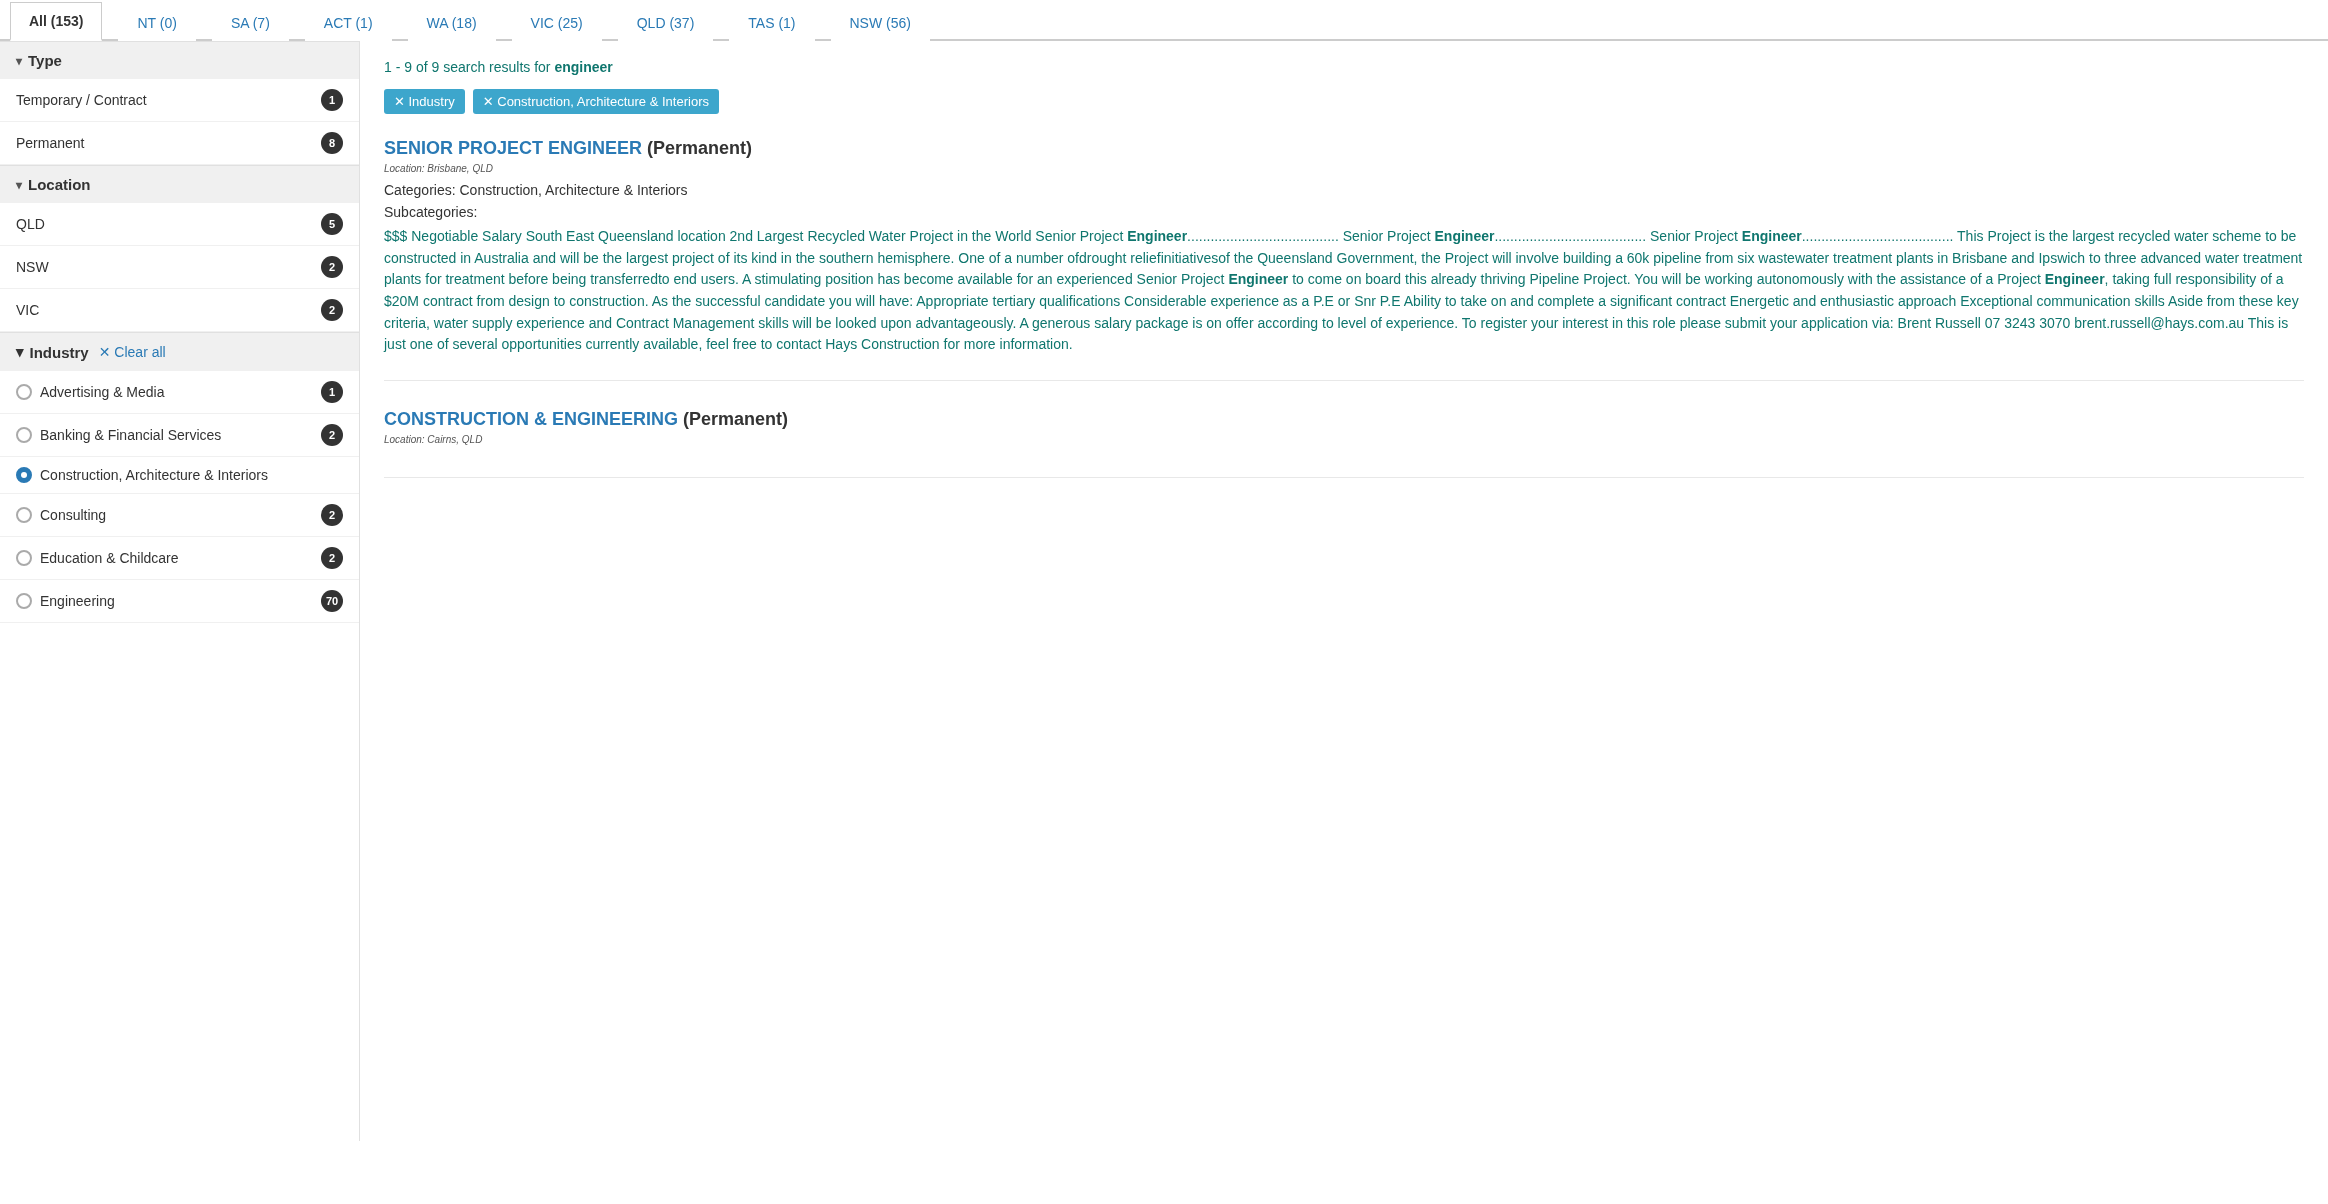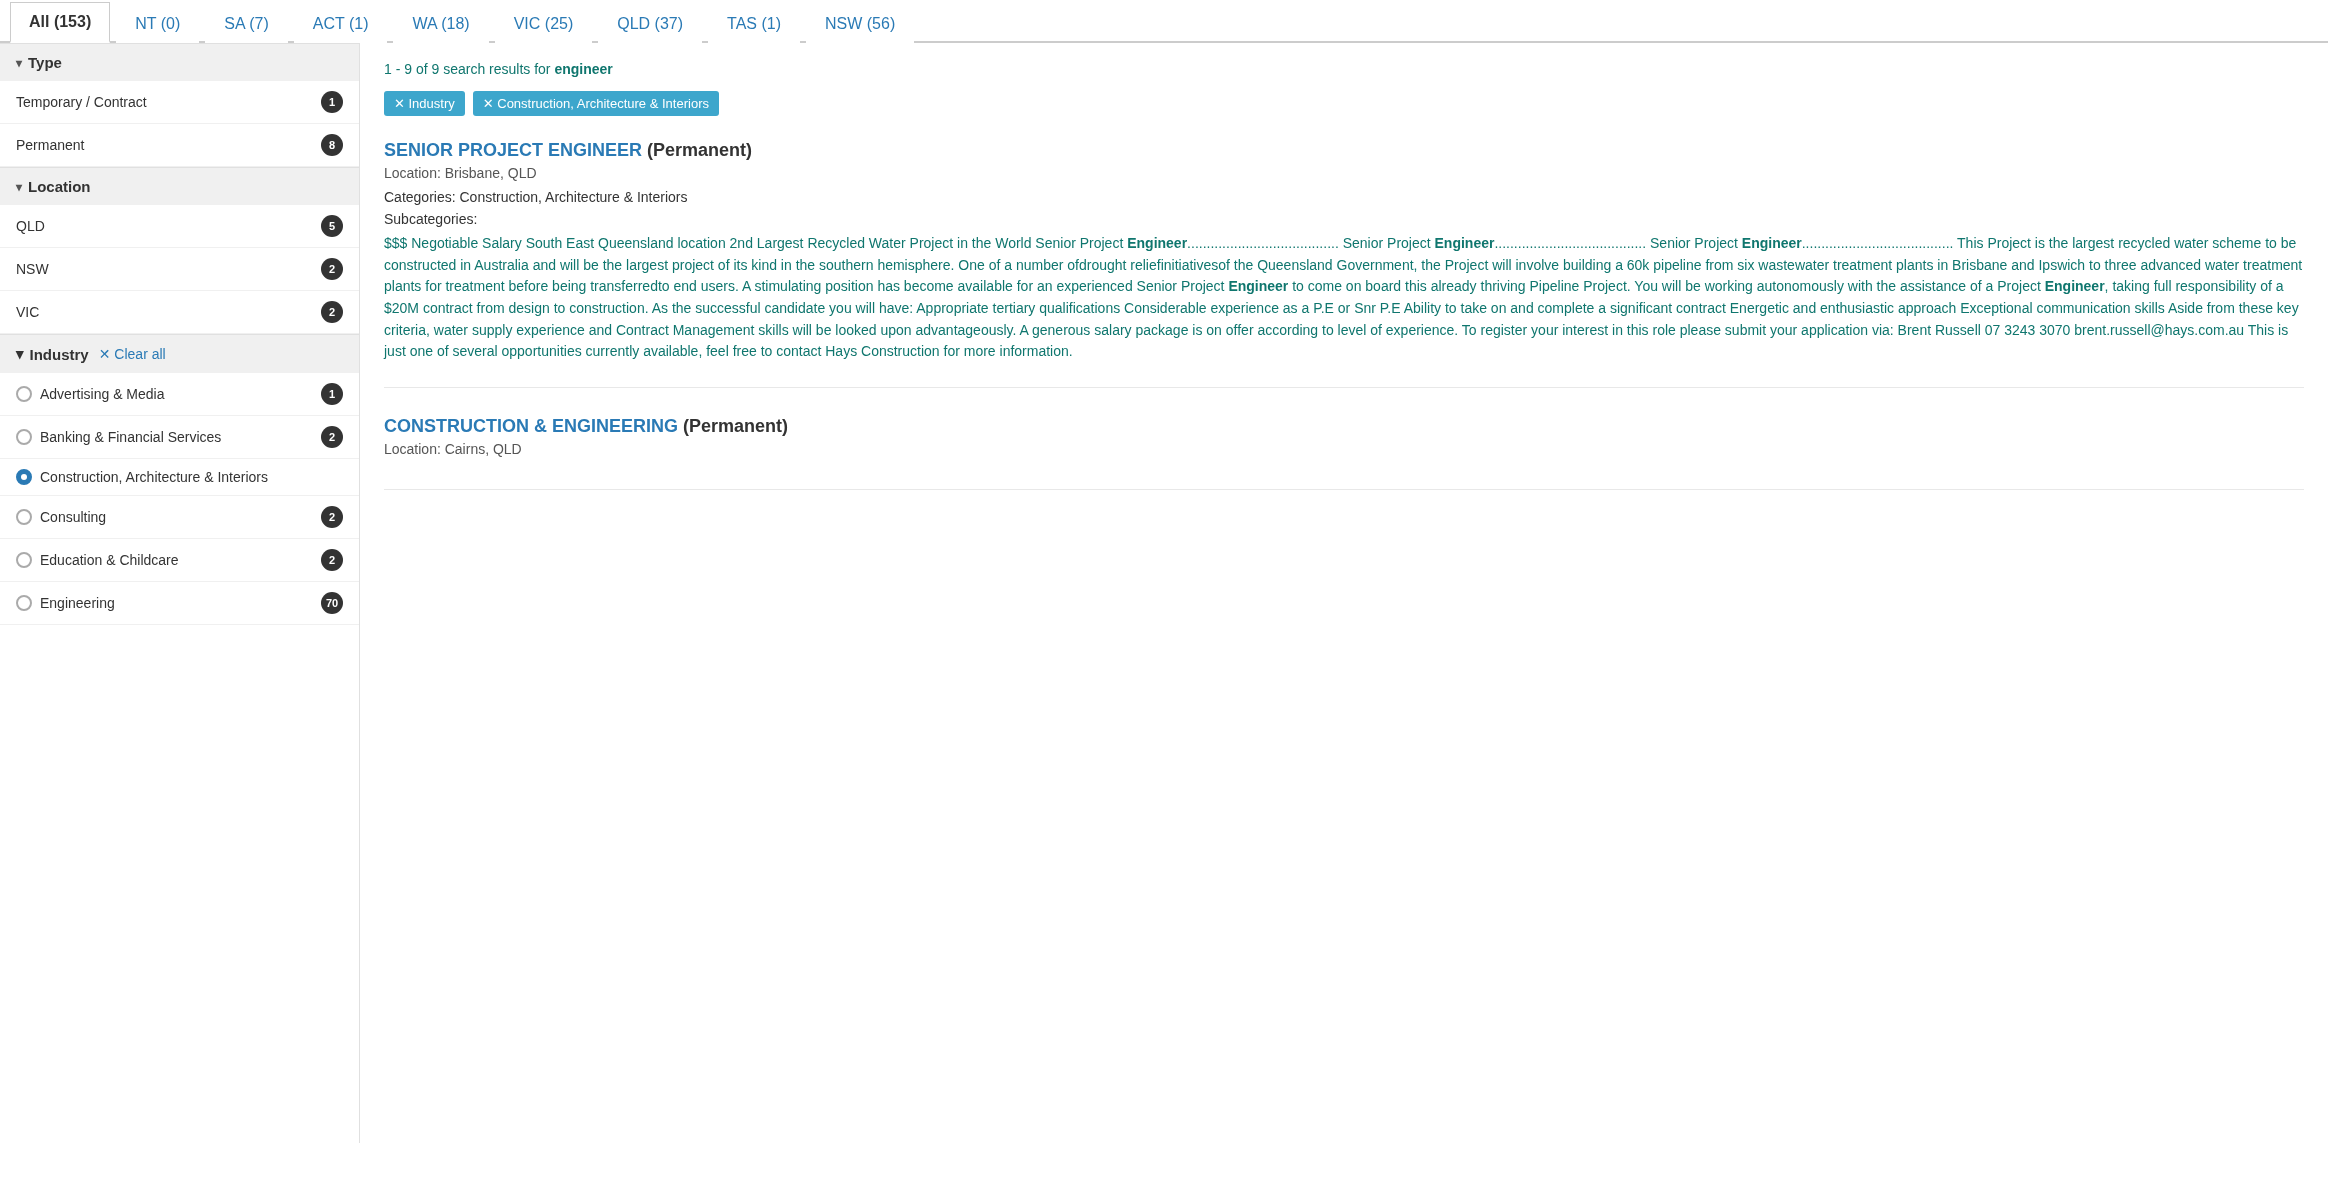--- a/index.html
+++ b/index.html
@@ -14,25 +14,25 @@
     .tabs-bar {
       display: flex;
       align-items: flex-end;
       border-bottom: 2px solid #ccc;
       padding: 0 10px;
       background: #fff;
     }
     .tab {
       padding: 10px 18px;
       cursor: pointer;
-      font-size: 16px;
+      font-size: 14px;
       color: #2a7ab5;
       border: 1px solid transparent;
       border-bottom: none;
-      margin-right: 6px;
+      margin-right: 16px;
       background: #fff;
       position: relative;
       top: 2px;
     }
     .tab.active {
       border: 1px solid #ccc;
       border-bottom: 2px solid #fff;
       color: #333;
       font-weight: bold;
       background: #fff;
@@ -185,21 +185,22 @@
       font-weight: bold;
       color: #2a7ab5;
       cursor: pointer;
       margin-bottom: 4px;
     }
     .job-title .perm-label {
       color: #333;
       font-weight: bold;
     }
     .job-location {
-      font-size: 14px;
+      font-style: italic;
+      font-size: 10px;
       color: #555;
       margin-bottom: 8px;
     }
     .job-meta {
       font-size: 14px;
       color: #333;
       margin-bottom: 6px;
     }
     .job-description {
       font-size: 14px;

